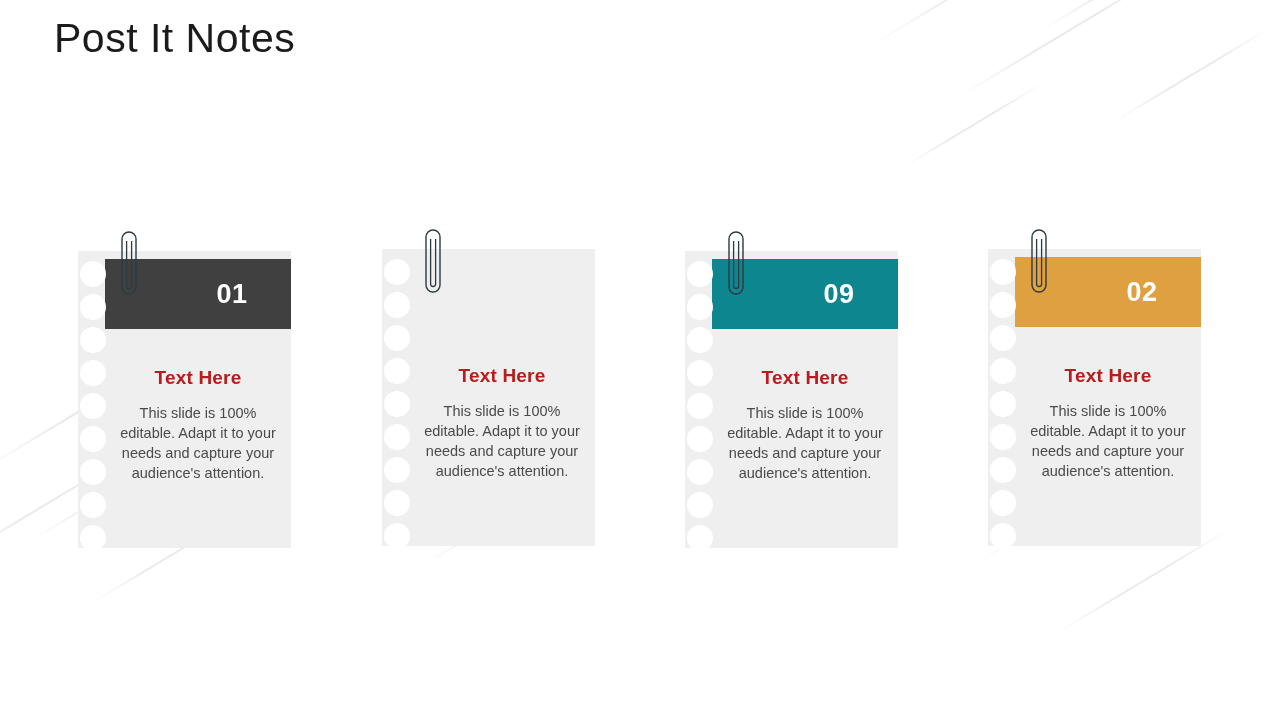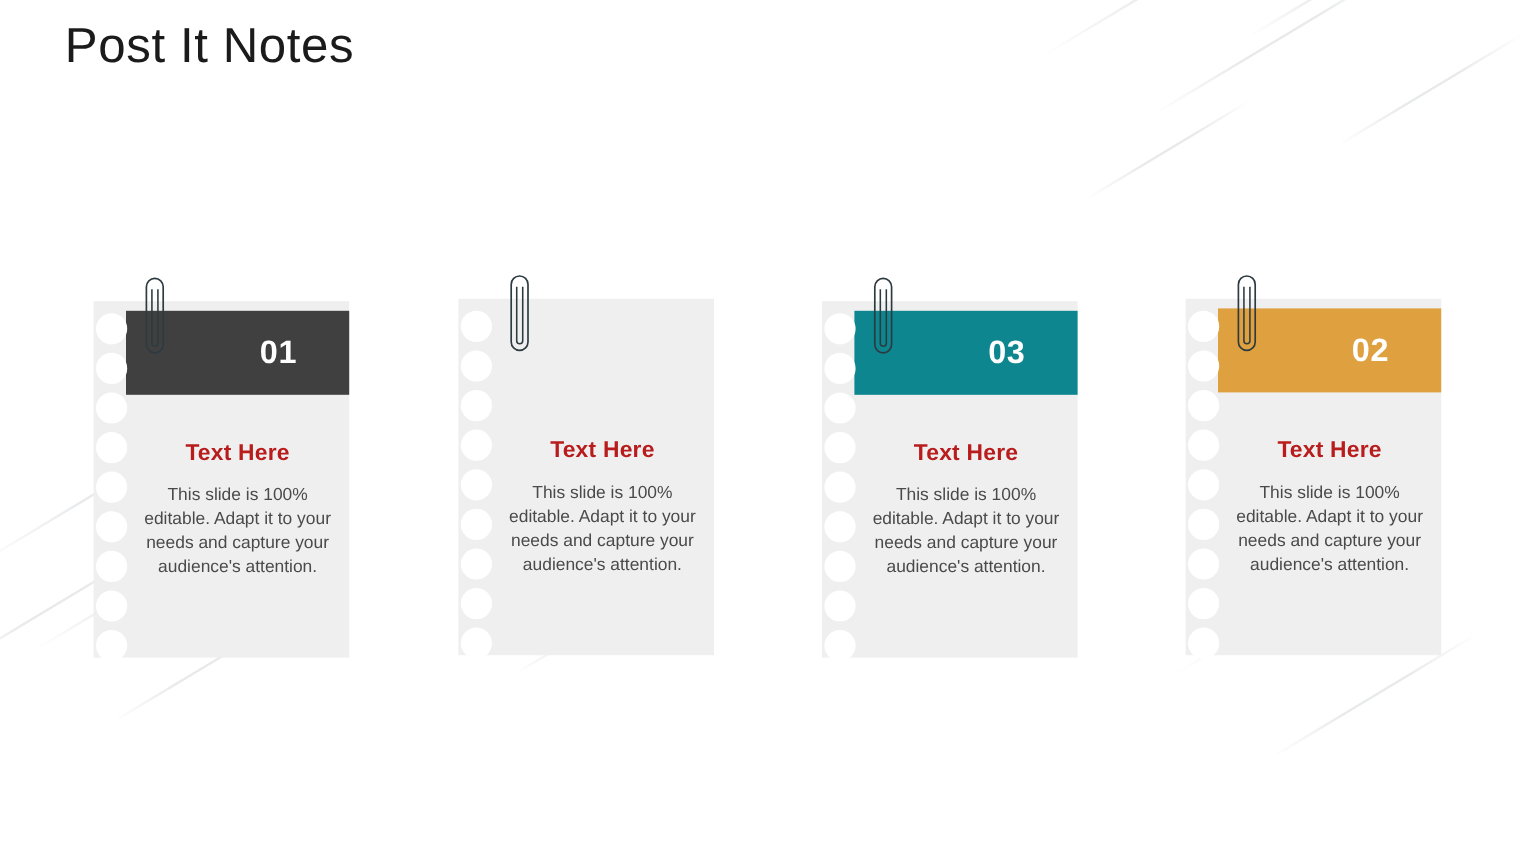--- a/index.html
+++ b/index.html
@@ -197,21 +197,21 @@
         <div class="notch" style="top: 175px;"></div>
         <div class="notch" style="top: 208px;"></div>
         <div class="notch" style="top: 241px;"></div>
         <div class="notch" style="top: 274px;"></div>
       </div>
   </div>
 
   <div class="card" id="card-2" style="left:685px; top:251px;">
     <div class="paper">
       <div class="bar" id="bar-2" style="background: rgb(14, 134, 144);">
-        <div class="bar-number">03</div>
+        <div class="bar-number">09</div>
       </div>
       <div class="clip">
         <svg viewBox="0 0 30 84" fill="none" xmlns="http://www.w3.org/2000/svg">
           <path d="M8 10 V58 a7 7 0 0 0 14 0 V10 a7 7 0 0 0 -14 0 Z" stroke="#2d3b40" stroke-width="1.4" fill="none"></path>
           <path d="M12.6 12 V57 a2.5 2.5 0 0 0 5 0 V12" stroke="#2d3b40" stroke-width="1.3" fill="none"></path>
         </svg>
       </div>
       <div class="card-heading">Text Here</div>
       <div class="card-body">This slide is 100% editable. Adapt it to your needs and capture your audience's attention.</div>
     <div class="notch" style="top: 10px;"></div>

